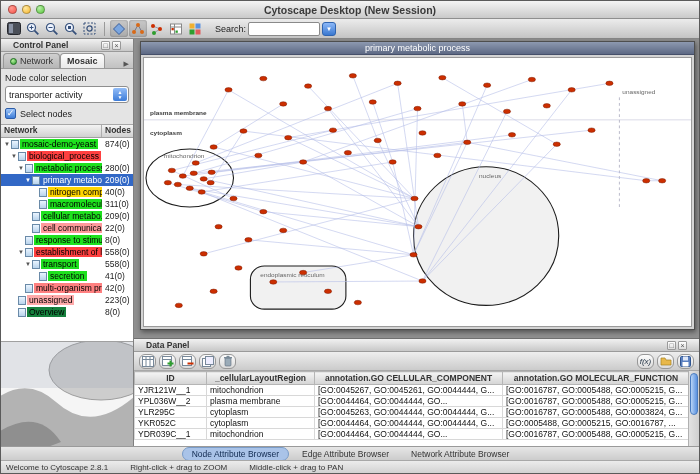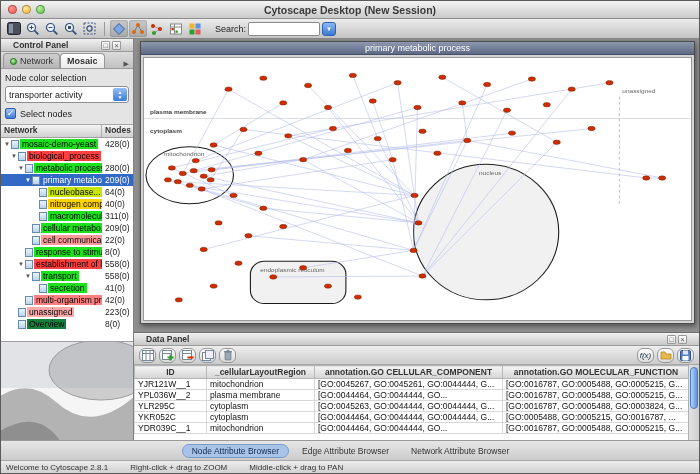--- a/index.html
+++ b/index.html
@@ -87,21 +87,21 @@
   .dp-sp{flex:1}
   .fx{font-size:8px;font-style:italic;color:#234}
   .dp-tablewrap{flex:1;position:relative;background:#fff;overflow:hidden}
   table{border-collapse:collapse;width:555px;table-layout:fixed;font-size:8.5px}
   th{background:linear-gradient(#f4f4f4,#d4d4d4);border:1px solid #b5b5b5;font-weight:bold;height:13px;overflow:hidden;white-space:nowrap;font-size:8.5px;color:#333}
   td{border:1px solid #d8d8d8;height:11px;padding:0 3px;overflow:hidden;white-space:nowrap;color:#111}
   .vscroll{position:absolute;right:0;top:0;bottom:0;width:11px;background:linear-gradient(90deg,#e2e2e2,#cfcfcf);border-left:1px solid #b0b0b0}
   .vthumb{position:absolute;top:2px;left:1px;right:1px;height:42px;border-radius:5px;background:linear-gradient(90deg,#b8d4f6,#5b92e0);border:1px solid #4a7cc0}
 
   
-  .btabs{height:20px;flex:none;background:linear-gradient(#e6e6e6,#cccccc);border-top:1px solid #9a9a9a;display:flex;justify-content:center;align-items:center;gap:4px}
+  .btabs{height:14px;flex:none;background:linear-gradient(#e6e6e6,#cccccc);border-top:1px solid #9a9a9a;display:flex;justify-content:center;align-items:center;gap:4px}
   .btab{font-size:8.5px;padding:1px 9px;border-radius:8px;color:#333}
   .btab.active{background:#a9c3e8;border:1px solid #7a9cc8;color:#102a50}
   .statusbar{height:13px;flex:none;background:linear-gradient(#ececec,#d2d2d2);border-top:1px solid #a8a8a8;display:flex;align-items:center;font-size:8px;color:#333;padding:0 5px;gap:22px}
 </style>
 </head>
 <body>
 
 <div class="app">
 
   <div class="titlebar">
@@ -232,21 +232,21 @@
           <span class="h2">Nodes</span>
         </div>
         <div class="tree-body">
             <div class="tree-row">
               <span class="tc1">
                 <span class="ind" style="width: 2px;"></span>
                 <span class="arrow">▼</span>
                 <span class="doc"></span>
                 <span class="lab" style="background: rgb(30, 225, 30);">mosaic-demo-yeast</span>
               </span>
-              <span class="cnt">428(0)</span>
+              <span class="cnt">874(0)</span>
             </div>
             <div class="tree-row">
               <span class="tc1">
                 <span class="ind" style="width: 9px;"></span>
                 <span class="arrow">▼</span>
                 <span class="doc"></span>
                 <span class="lab" style="background: rgb(255, 64, 64);">biological_process</span>
               </span>
               <span class="cnt"></span>
             </div>
@@ -260,29 +260,20 @@
               <span class="cnt">280(0)</span>
             </div>
             <div class="tree-row sel">
               <span class="tc1">
                 <span class="ind" style="width: 23px;"></span>
                 <span class="arrow">▼</span>
                 <span class="doc"></span>
                 <span class="lab">primary metabo...</span>
               </span>
               <span class="cnt">209(0)</span>
-            </div>
-            <div class="tree-row">
-              <span class="tc1">
-                <span class="ind" style="width: 30px;"></span>
-                <span class="arrow"></span>
-                <span class="doc"></span>
-                <span class="lab" style="background: rgb(200, 230, 0);">nucleobase...</span>
-              </span>
-              <span class="cnt">64(0)</span>
             </div>
             <div class="tree-row">
               <span class="tc1">
                 <span class="ind" style="width: 30px;"></span>
                 <span class="arrow"></span>
                 <span class="doc"></span>
                 <span class="lab" style="background: rgb(255, 212, 0);">nitrogen compo...</span>
               </span>
               <span class="cnt">40(0)</span>
             </div>

